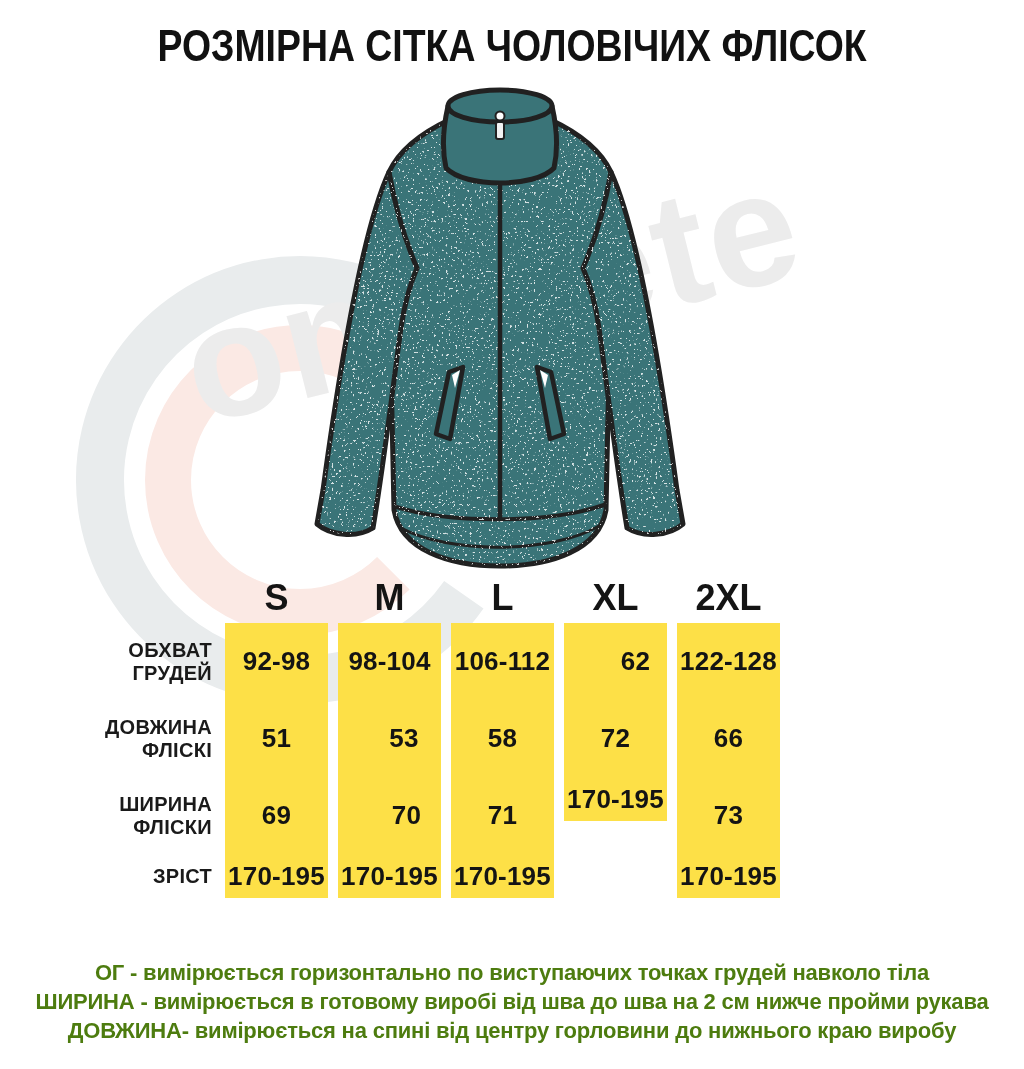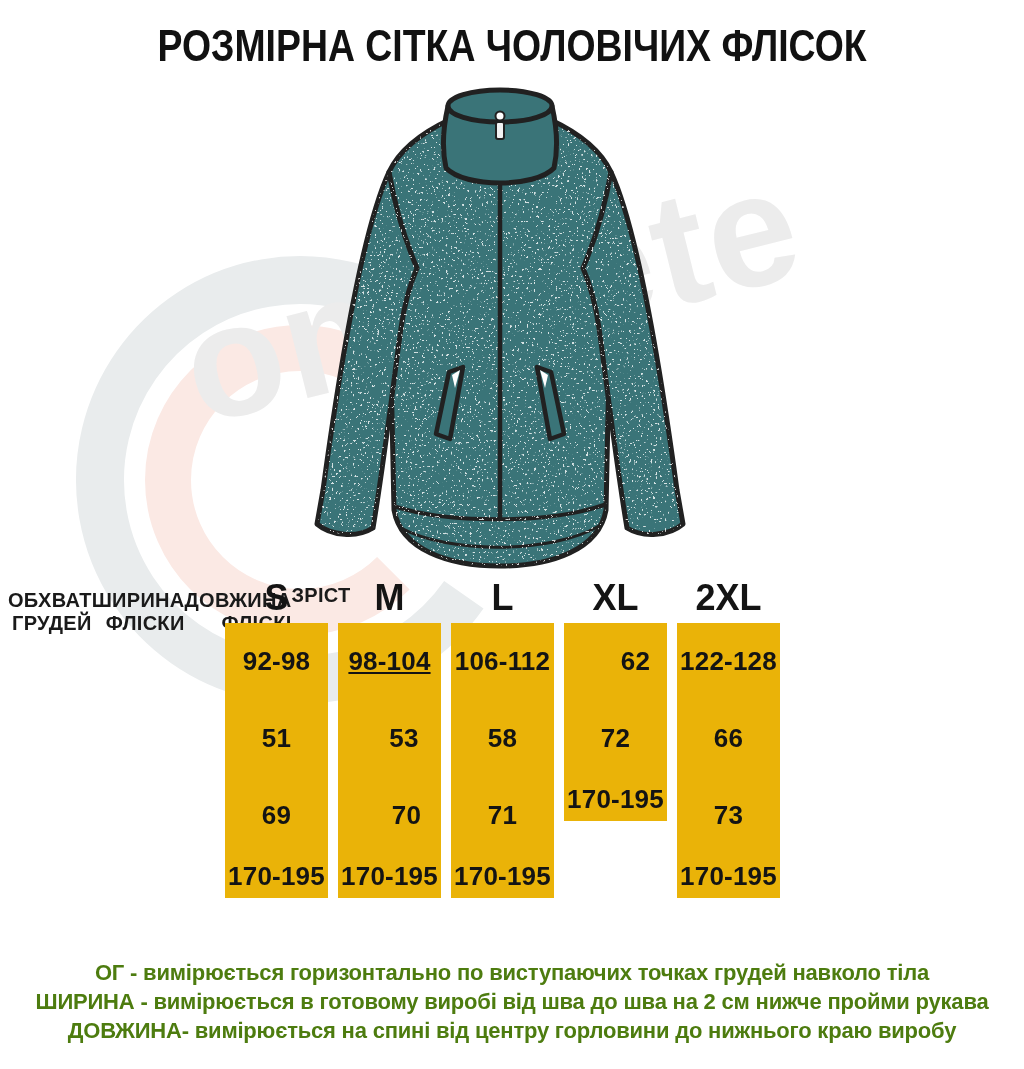--- a/index.html
+++ b/index.html
@@ -9,33 +9,33 @@
   }
   .page-title{
     position:absolute;top:24px;left:0;width:1024px;text-align:center;
     font-size:44px;font-weight:700;line-height:44px;letter-spacing:0px;
     transform:scaleX(.85);transform-origin:50% 50%;white-space:nowrap;color:#111;
   }
   .watermark-svg{position:absolute;left:60px;top:170px;pointer-events:none;}
   .jacket-svg{position:absolute;left:289px;top:78px;}
   
   .size-table{position:absolute;left:8px;top:573px;display:flex;}
-  .label-col{width:204px;margin-right:3px;display:flex;flex-direction:row;}
+  .label-col{width:204px;margin-right:3px;display:flex;flex-direction:column;}
   .label-col .col-header{visibility:hidden;}
   .col-header{
     height:50px;display:flex;align-items:center;justify-content:center;
     font-size:36px;font-weight:700;color:#141414;
   }
   .label-cell{
     display:flex;align-items:center;justify-content:flex-end;text-align:right;
     font-size:20px;font-weight:700;line-height:23px;letter-spacing:.3px;
     white-space:pre-line;color:#1a1a1a;
   }
   .size-col{width:103px;margin-left:10px;display:flex;flex-direction:column;}
-  .strip{background:#eab308;}
+  .strip{background:#fde047;}
   .value-cell{
     display:flex;align-items:center;justify-content:center;
     font-size:26px;font-weight:700;letter-spacing:.2px;color:#141414;
   }
   
   .notes{
     position:absolute;top:958px;left:0;width:1024px;text-align:center;
     font-size:22px;font-weight:700;line-height:29px;letter-spacing:-.2px;color:#4d7c0f;
   }
 </style>
@@ -94,39 +94,39 @@
 
   <rect x="207" y="44" width="8" height="17" rx="2" fill="#f2f2f2" stroke="#212121" stroke-width="2"></rect>
   <circle cx="211" cy="38" r="4.5" fill="#ffffff" stroke="#212121" stroke-width="2"></circle>
 </svg>
 
 <div class="size-table">
     <div class="label-col">
       <div class="col-header"></div>
       <div class="label-cell" style="height: 77px;">ОБХВАТ
 ГРУДЕЙ</div>
+      <div class="label-cell" style="height: 77px;">ДОВЖИНА
+ФЛІСКІ</div>
       <div class="label-cell" style="height: 77px;">ШИРИНА
 ФЛІСКИ</div>
-      <div class="label-cell" style="height: 77px;">ДОВЖИНА
-ФЛІСКІ</div>
       <div class="label-cell" style="height: 44px;">ЗРІСТ</div>
     </div>
     <div class="size-col">
       <div class="col-header">S</div>
       <div class="strip">
         <div class="value-cell" style="height: 77px;">92-98</div>
         <div class="value-cell" style="height: 77px; text-align: right;">51</div>
         <div class="value-cell" style="height: 77px; text-align: right;">69</div>
         <div class="value-cell" style="height: 44px;">170-195</div>
       </div>
     </div>
     <div class="size-col">
       <div class="col-header">M</div>
       <div class="strip">
-        <div class="value-cell" style="height: 77px; text-decoration: underline;">98-104</div>
+        <div class="value-cell" style="height: 77px;">98-104</div>
         <div class="value-cell" style="height: 77px; padding-left: 29px;">53</div>
         <div class="value-cell" style="height: 77px; margin-left: 34px;">70</div>
         <div class="value-cell" style="height: 44px;">170-195</div>
       </div>
     </div>
     <div class="size-col">
       <div class="col-header">L</div>
       <div class="strip">
         <div class="value-cell" style="height: 77px;">106-112</div>
         <div class="value-cell" style="height: 77px;">58</div>

